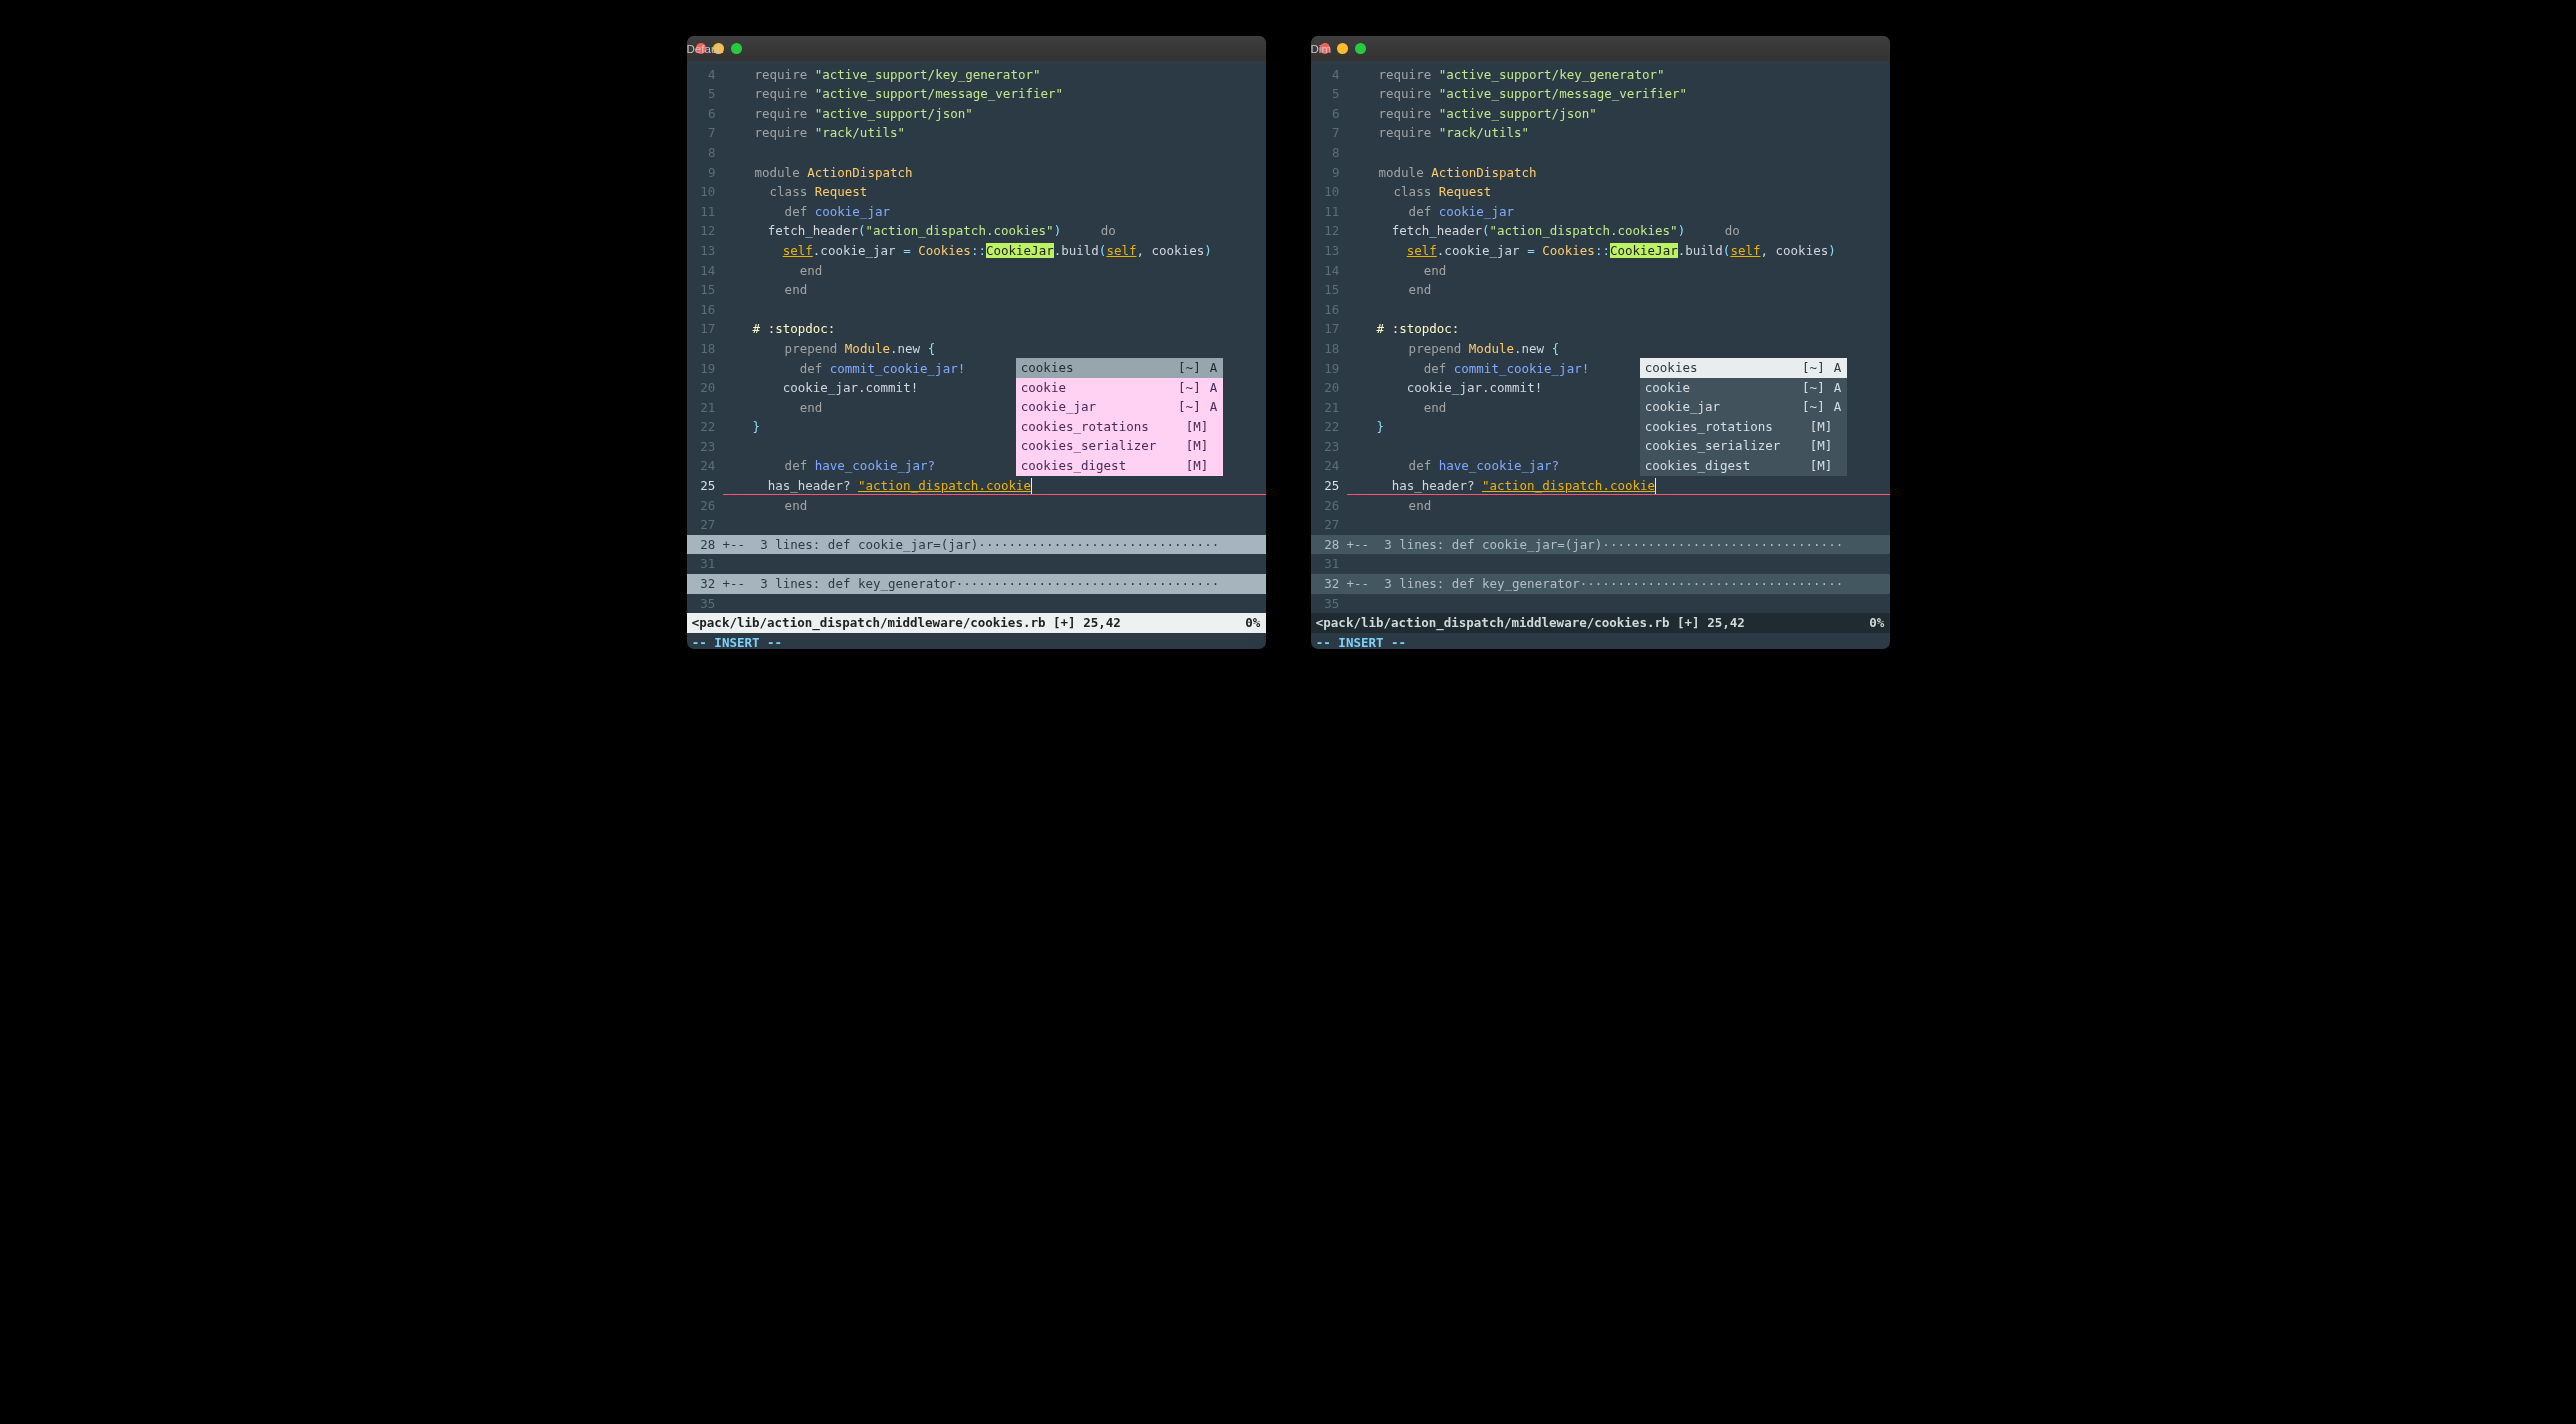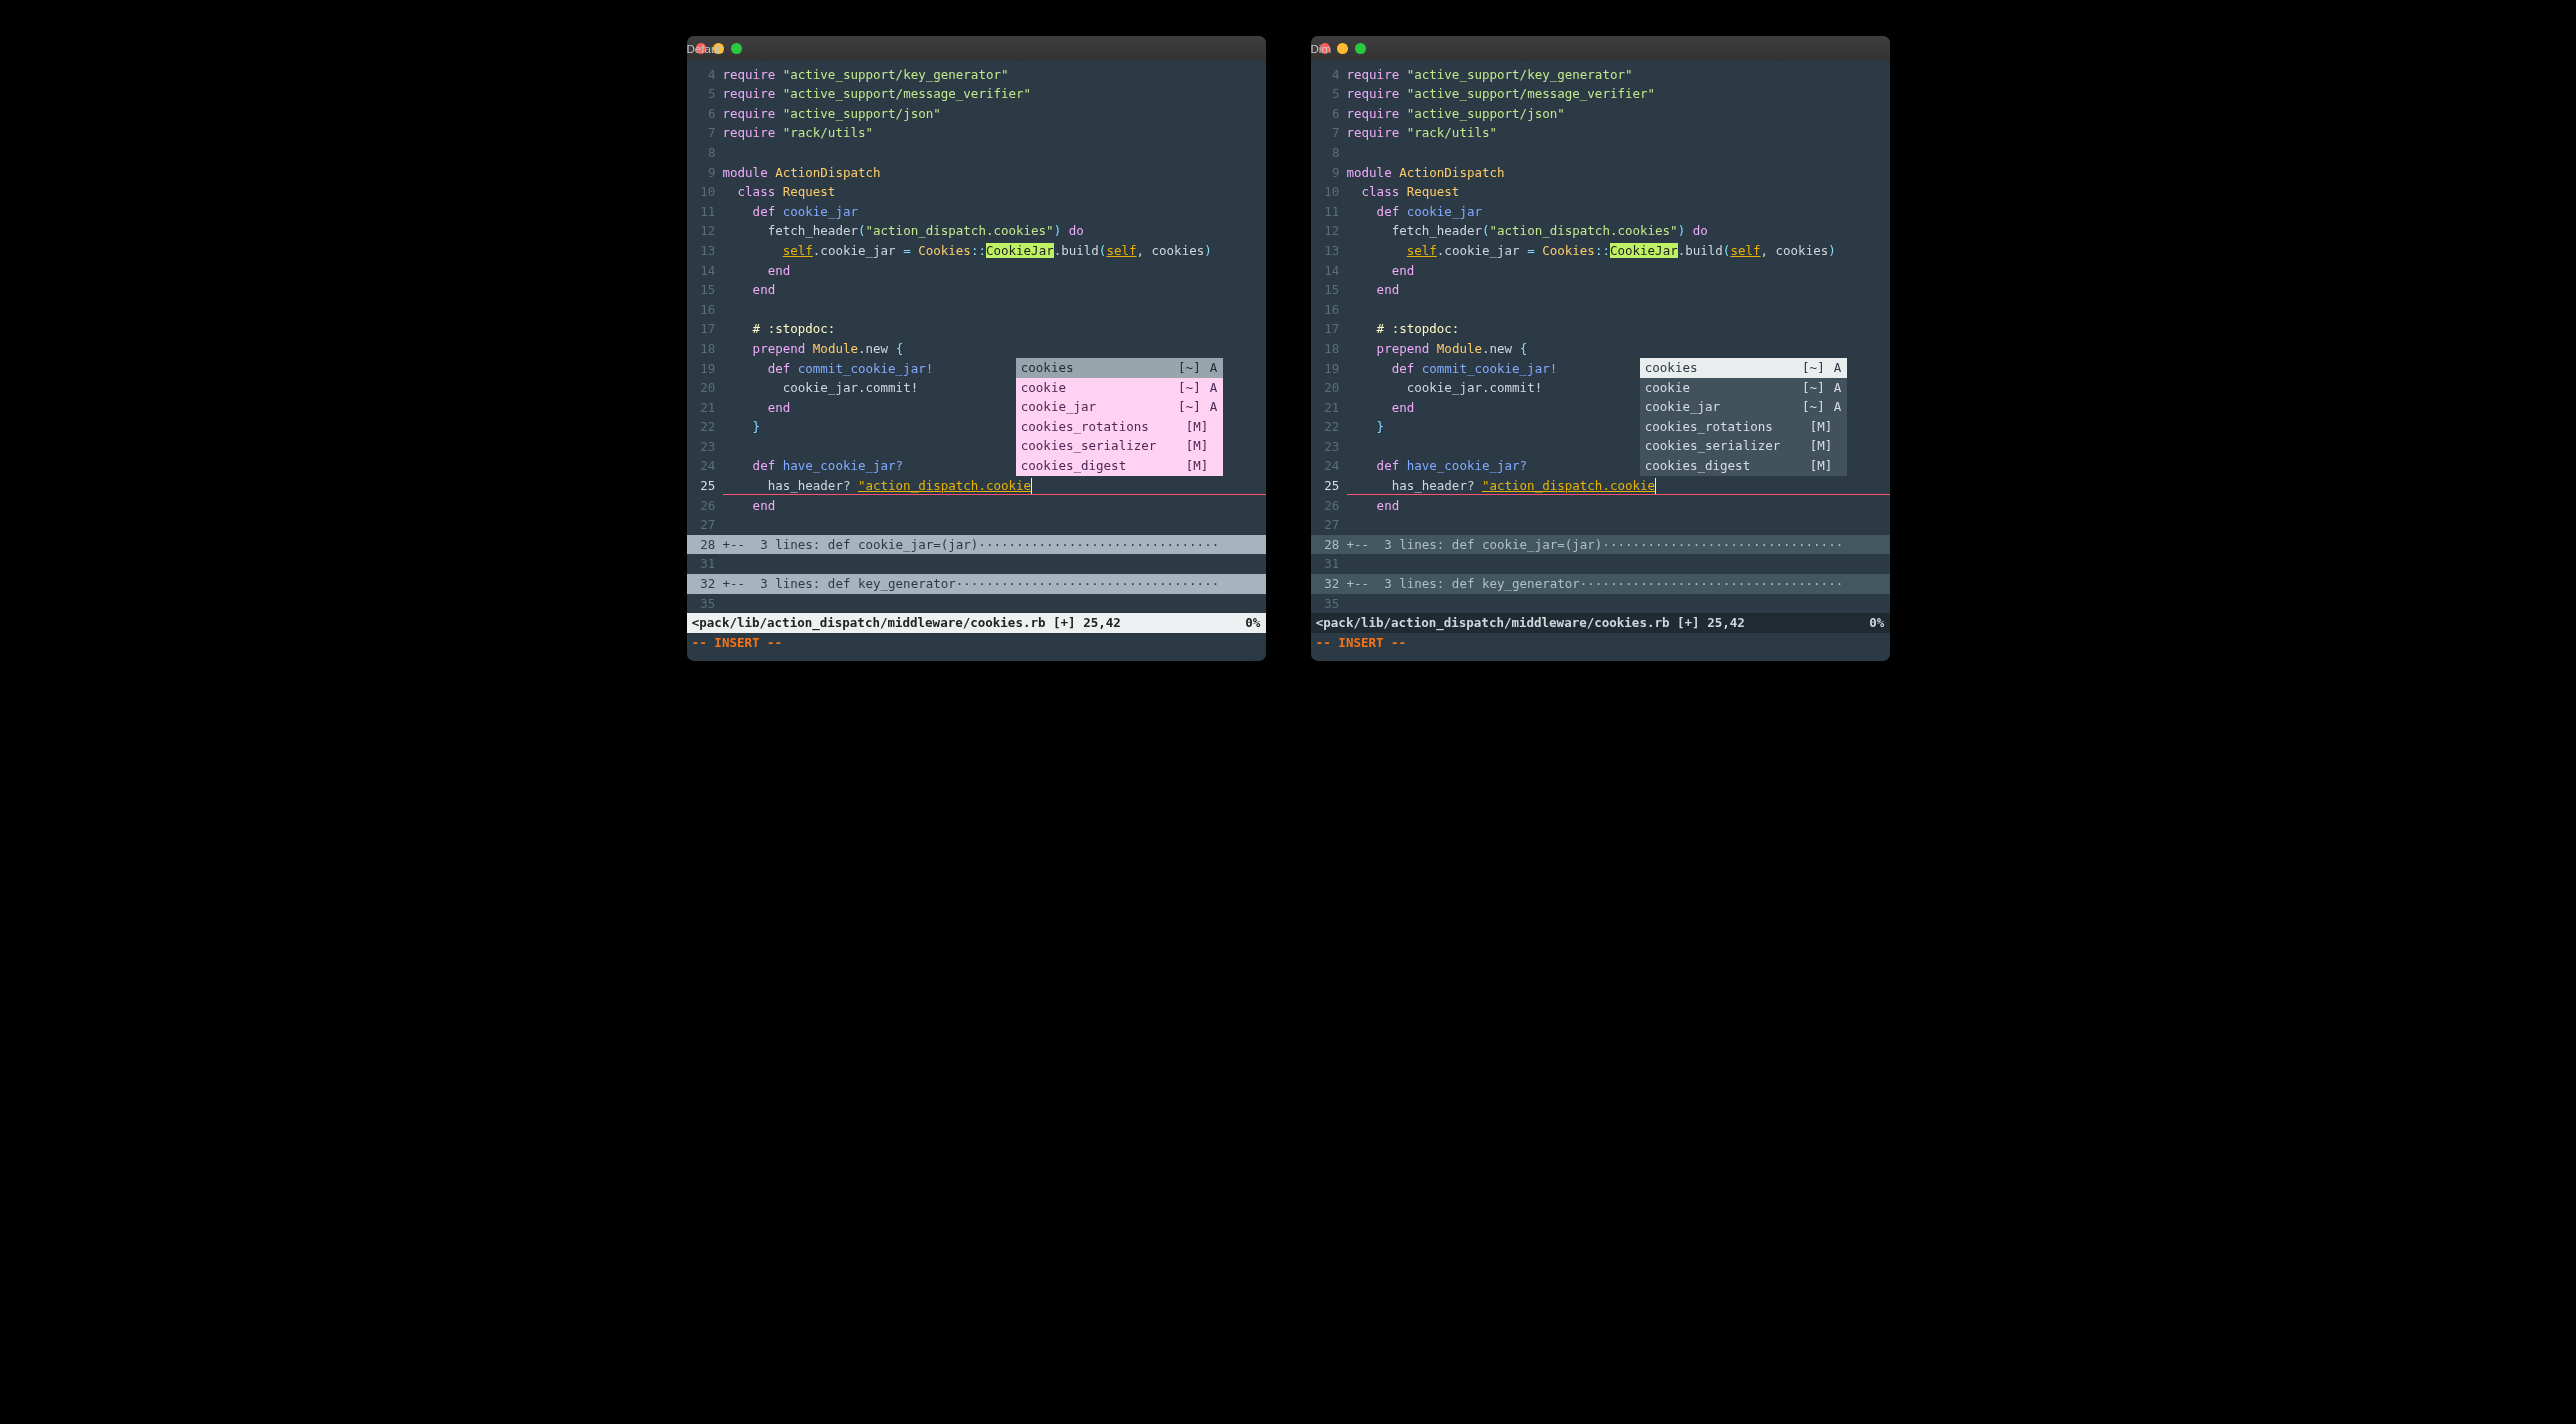--- a/index.html
+++ b/index.html
@@ -58,21 +58,21 @@
     text-align: right;
     padding-right: 7.1px;
     color: #5b6e78;
     flex-shrink: 0;
     user-select: none;
   }
   .gutter.cur { color: #d8dee9; }
   .code { flex: 1; overflow: hidden; position: relative; }
 
   
-  .kw-purple { color: #f0abfc; }
+  .kw-purple { color: #a3a3a3; margin-left: 32px; }
   .str { color: #c3e88d; }
   .class-yel { color: #ffcb6b; margin-top: 40px; }
   .fn-blue { color: #82aaff; }
   .self { color: #eab308; text-decoration: underline; }
   .punct { color: #89ddff; }
   .text { color: #d0d7de; }
   .comment { color: #fef9c3; }
   .hl-search { background: #bef264; color: #222; }
   .insert-cursor {
     display: inline-block;
@@ -99,24 +99,24 @@
     height: 19.6px;
     line-height: 19.6px;
     display: flex;
     padding: 0 5.3px;
     font-weight: bold;
   }
   .status-default { background: #eef1f1; color: #222; }
   .status-dim { background: #1f2a31; color: #cfd8dc; }
   .status .spacer { flex: 1; }
   .modeline {
-    height: 28px;
+    height: 16px;
     line-height: 19.6px;
     padding: 0 5.3px;
-    color: #f97316;
+    color: #7dd3fc;
     font-weight: bold;
   }
 
   
   .popup {
     position: absolute;
     font-family: inherit;
     border: none;
     width: 207px;
   }

